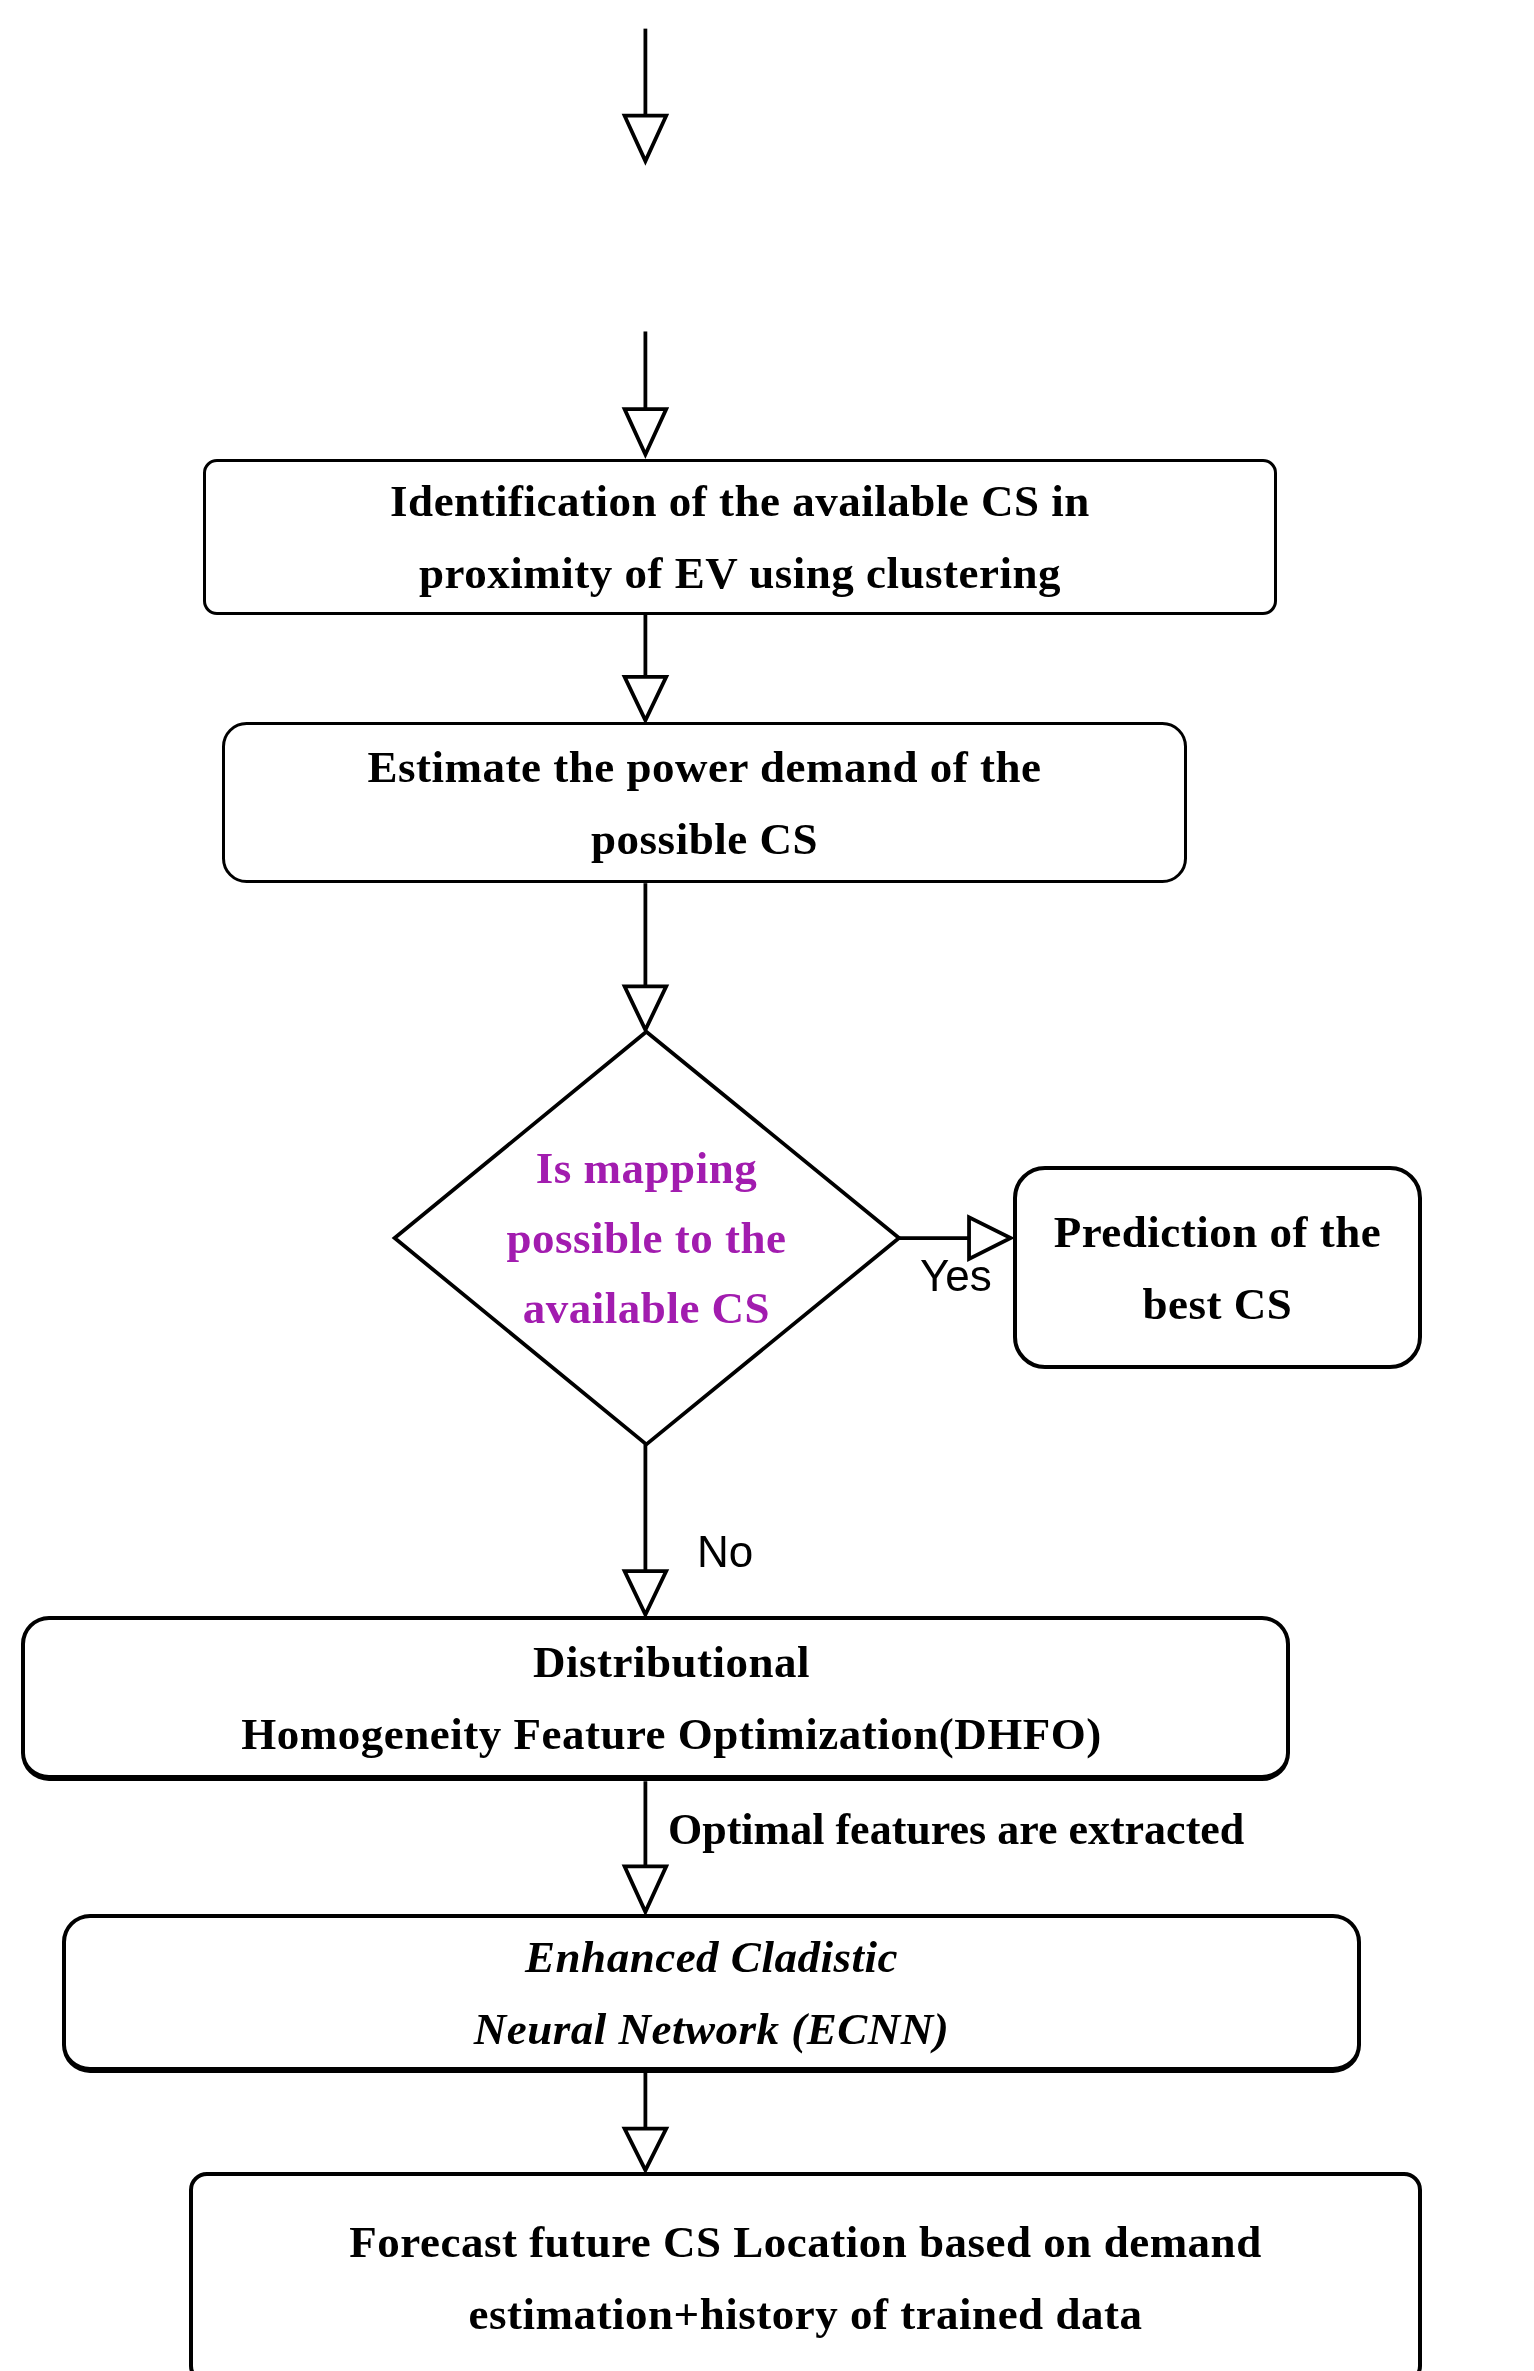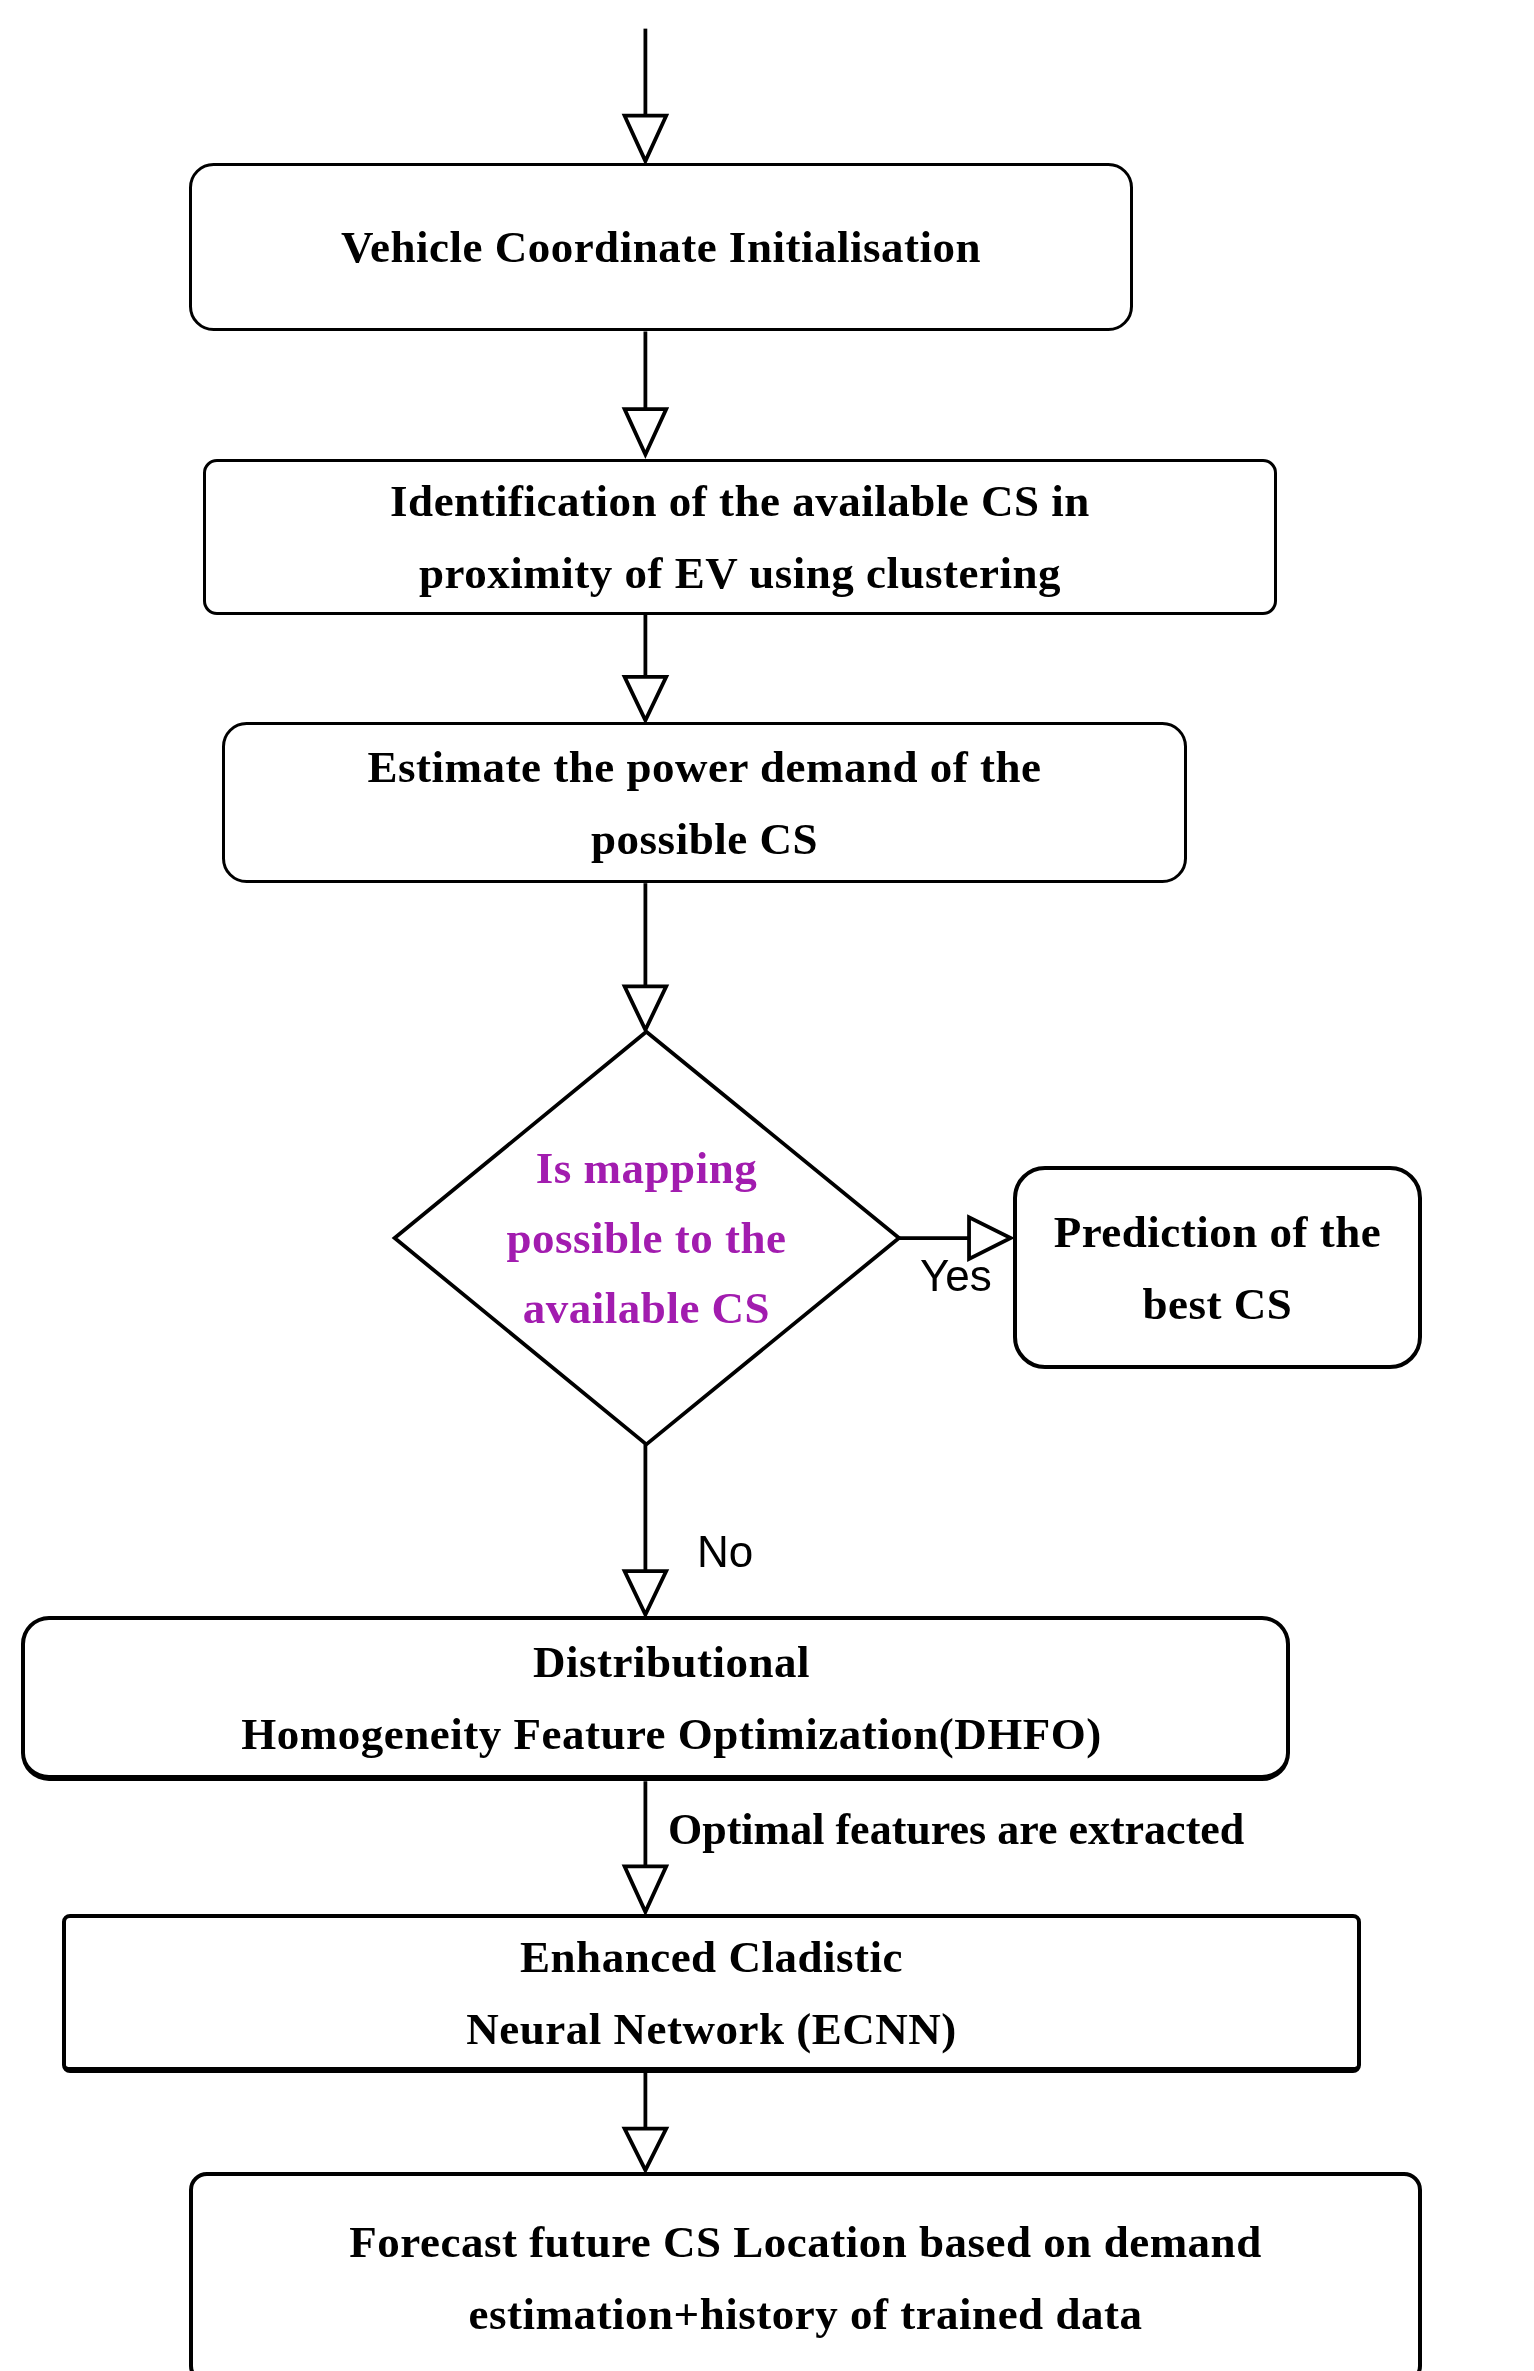--- a/index.html
+++ b/index.html
@@ -82,39 +82,38 @@
     <line x1="682" y1="1526" x2="682" y2="1662" stroke="#000" stroke-width="4"></line>
     <polygon points="660,1660 704,1660 682,1706" fill="#fff" stroke="#000" stroke-width="4"></polygon>
 
     <line x1="682" y1="1882" x2="682" y2="1974" stroke="#000" stroke-width="4"></line>
     <polygon points="660,1972 704,1972 682,2020" fill="#fff" stroke="#000" stroke-width="4"></polygon>
 
     <line x1="682" y1="2190" x2="682" y2="2251" stroke="#000" stroke-width="4"></line>
     <polygon points="660,2249 704,2249 682,2293" fill="#fff" stroke="#000" stroke-width="4"></polygon>
   </svg>
 
-  <div class="node" style="left:189px;top:163px;width:944px;height:168px;border-radius:24.6px;">Vehicle Coordinate Initialisation</div>
 
   <div class="node" style="left:203px;top:459px;width:1074px;height:156px;border-radius:14px;">Identification of the available CS in
 proximity of EV using clustering</div>
 
   <div class="node" style="left:222px;top:722px;width:965px;height:161px;border-radius:24.6px;">Estimate the power demand of the
 possible CS</div>
 
   <div class="diamond-label" style="left:410px;top:1088px;width:473px;height:299px;">Is mapping
 possible to the
 available CS</div>
 
   <div class="node heavy" style="left:1013px;top:1166px;width:409px;height:203px;border-radius:32px;">Prediction of the
 best CS</div>
 
   <div class="node heavy" style="left:21px;top:1616px;width:1269px;height:165px;border-radius:28px;border-bottom-width:6.6px;padding-left:32px;">Distributional
 Homogeneity Feature Optimization(DHFO)</div>
 
-  <div class="node heavy" style="left:62px;top:1914px;width:1299px;height:159px;border-radius:8px;border-bottom-width:6.6px;">Enhanced Cladistic
+  <div class="node heavy" style="left:62px;top:1914px;width:1299px;height:159px;border-radius:28px;border-bottom-width:6.6px;font-style:italic;">Enhanced Cladistic
 Neural Network (ECNN)</div>
 
   <div class="node heavy" style="left:189px;top:2172px;width:1233px;height:212px;border-radius:18px;">Forecast future CS Location based on demand
 estimation+history of trained data</div>
 
   <div class="edge-label sans" style="left:920px;top:1251px;">Yes</div>
 
   <div class="edge-label sans" style="left:697px;top:1527px;">No</div>
 
   <div class="edge-label serif" style="left:668px;top:1804px;">Optimal features are extracted</div>

